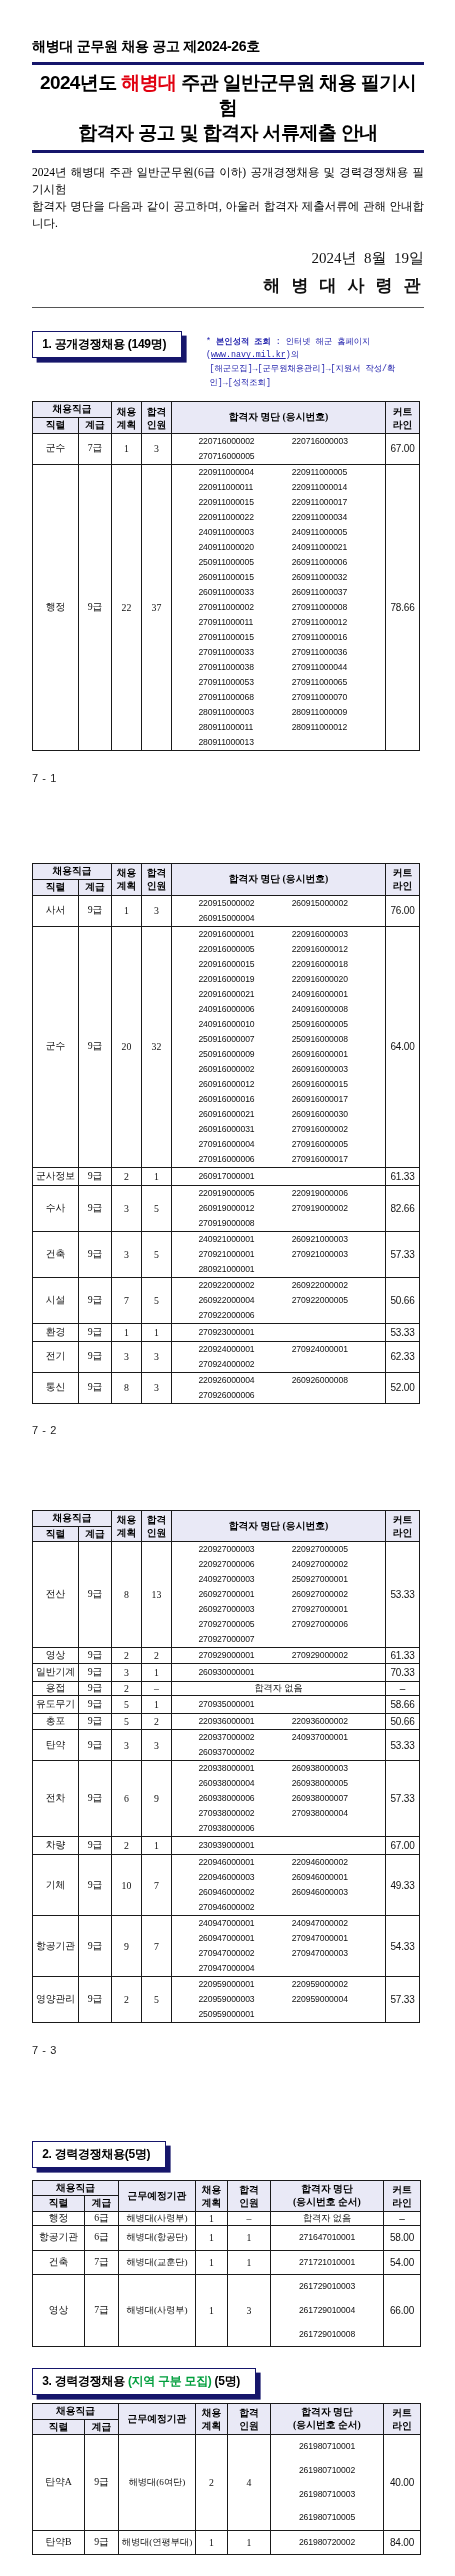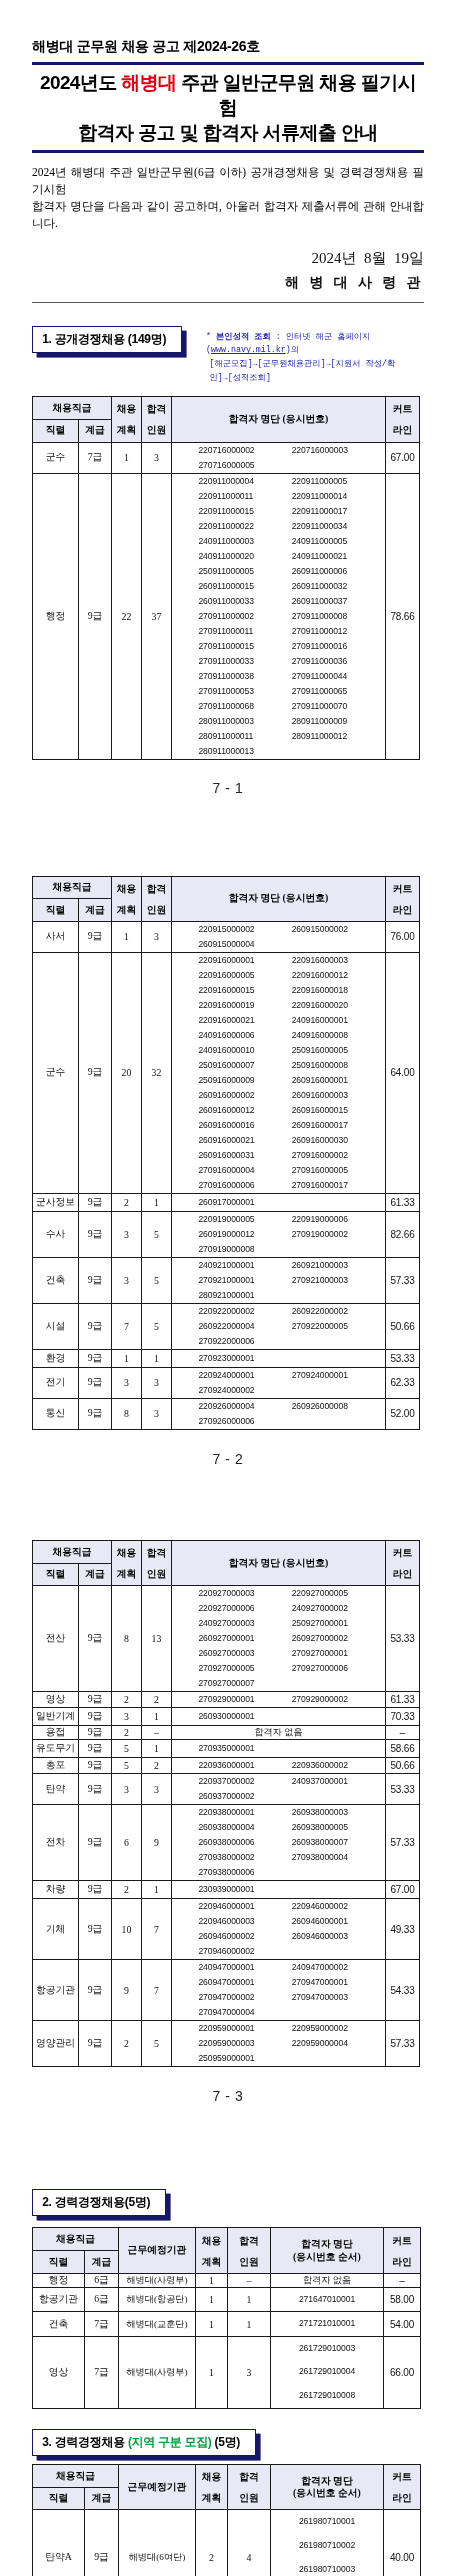--- a/index.html
+++ b/index.html
@@ -13,21 +13,21 @@
   .doc-number{font-family:"Liberation Sans",sans-serif;font-weight:bold;font-size:14px;color:#000;margin-bottom:5.7px;letter-spacing:-0.3px;}
 
   .navy-bar{height:2.9px;background:#16166b;border:0;margin:0;}
   .title-block{padding:5.7px 0 4.6px 0;text-align:center;font-family:"Liberation Sans",sans-serif;font-weight:bold;font-size:19px;line-height:25px;color:#000;letter-spacing:-0.6px;}
   .title-red{color:#e1000f;}
 
   .intro{margin-top:11.5px;font-size:11.5px;line-height:17px;color:#000;}
   .intro .line{text-align:justify;text-align-last:justify;}
 
   .date-line{margin-top:17px;text-align:right;font-size:15px;font-weight:normal;white-space:pre;}
-  .signer-line{margin-top:5.7px;text-align:right;font-size:14px;font-weight:bold;letter-spacing:3.4px;}
+  .signer-line{margin-top:5.7px;text-align:right;font-size:17px;font-weight:bold;letter-spacing:3.4px;}
 
   .divider{border:0;border-top:0.6px solid #555;margin:10.3px 0 0 0;}
 
   .section-row{margin-top:23px;display:flex;align-items:flex-start;justify-content:space-between;gap:24px;}
   .section-box{
     display:inline-block;background:#fff;border:1.7px solid #16166b;
     box-shadow:4.6px 4.6px 0 #16166b;
     padding:4px 15px 4px 9.2px;
     font-family:"Liberation Sans",sans-serif;font-weight:bold;font-size:12px;color:#000;
     letter-spacing:-0.3px;white-space:nowrap;
@@ -39,33 +39,33 @@
   .note a{color:#2323ad;text-decoration:underline;cursor:pointer;}
   .note .l2{padding-left:3.4px;}
 
   table.grid{border-collapse:collapse;width:388px;margin-top:11.5px;table-layout:fixed;}
   table.grid th, table.grid td{border:0.9px solid #1a1a1a;padding:0;}
   table.grid thead th{
     background:#e9e9f6;font-family:"Liberation Serif",serif;font-weight:bold;
     font-size:9.8px;color:#000;text-align:center;vertical-align:middle;
     white-space:pre-line;line-height:12.6px;padding:1.1px 0;
   }
-  table.grid .hdr-tall{line-height:21px;text-align:center;}
+  table.grid .hdr-tall{line-height:13px;text-align:center;}
   td.c-jik,td.c-rank{font-size:9.8px;text-align:center;vertical-align:middle;padding:1.1px 0;}
   td.c-org{font-size:9.2px;text-align:center;vertical-align:middle;padding:1.1px 0;}
   td.c-num{font-family:"Liberation Serif",serif;font-size:9.8px;text-align:center;vertical-align:middle;}
   td.c-cut{font-family:"Liberation Sans",sans-serif;font-size:10px;text-align:center;vertical-align:middle;letter-spacing:-0.2px;}
   td.c-list{vertical-align:middle;padding:1.7px 0;}
   td.c-list.empty{text-align:center;font-size:9.2px;}
   .numgrid{display:grid;grid-template-columns:1fr 1fr;padding-left:26.4px;}
   .numgrid .num{font-family:"Liberation Sans",sans-serif;font-size:8.6px;line-height:15px;text-align:left;letter-spacing:-0.1px;}
   .numcol .num{font-family:"Liberation Sans",sans-serif;font-size:8.6px;line-height:23.6px;text-align:center;letter-spacing:-0.1px;}
   td.c-list .single-pad{line-height:17px;}
 
-  .page-marker{margin-top:20.7px;text-align:center;font-family:"Liberation Sans",sans-serif;font-size:14px;color:#222;letter-spacing:0.6px;}
+  .page-marker{margin-top:20.7px;font-family:"Liberation Sans",sans-serif;font-size:11px;color:#222;letter-spacing:0.6px;}
   .gap-lg{height:68px;}
   .gap-md{height:62px;}
   .gap-sm{height:13.8px;}
   .gap-end{height:160px;}
 </style>
 </head>
 <body>
 
 <div class="page">
 

